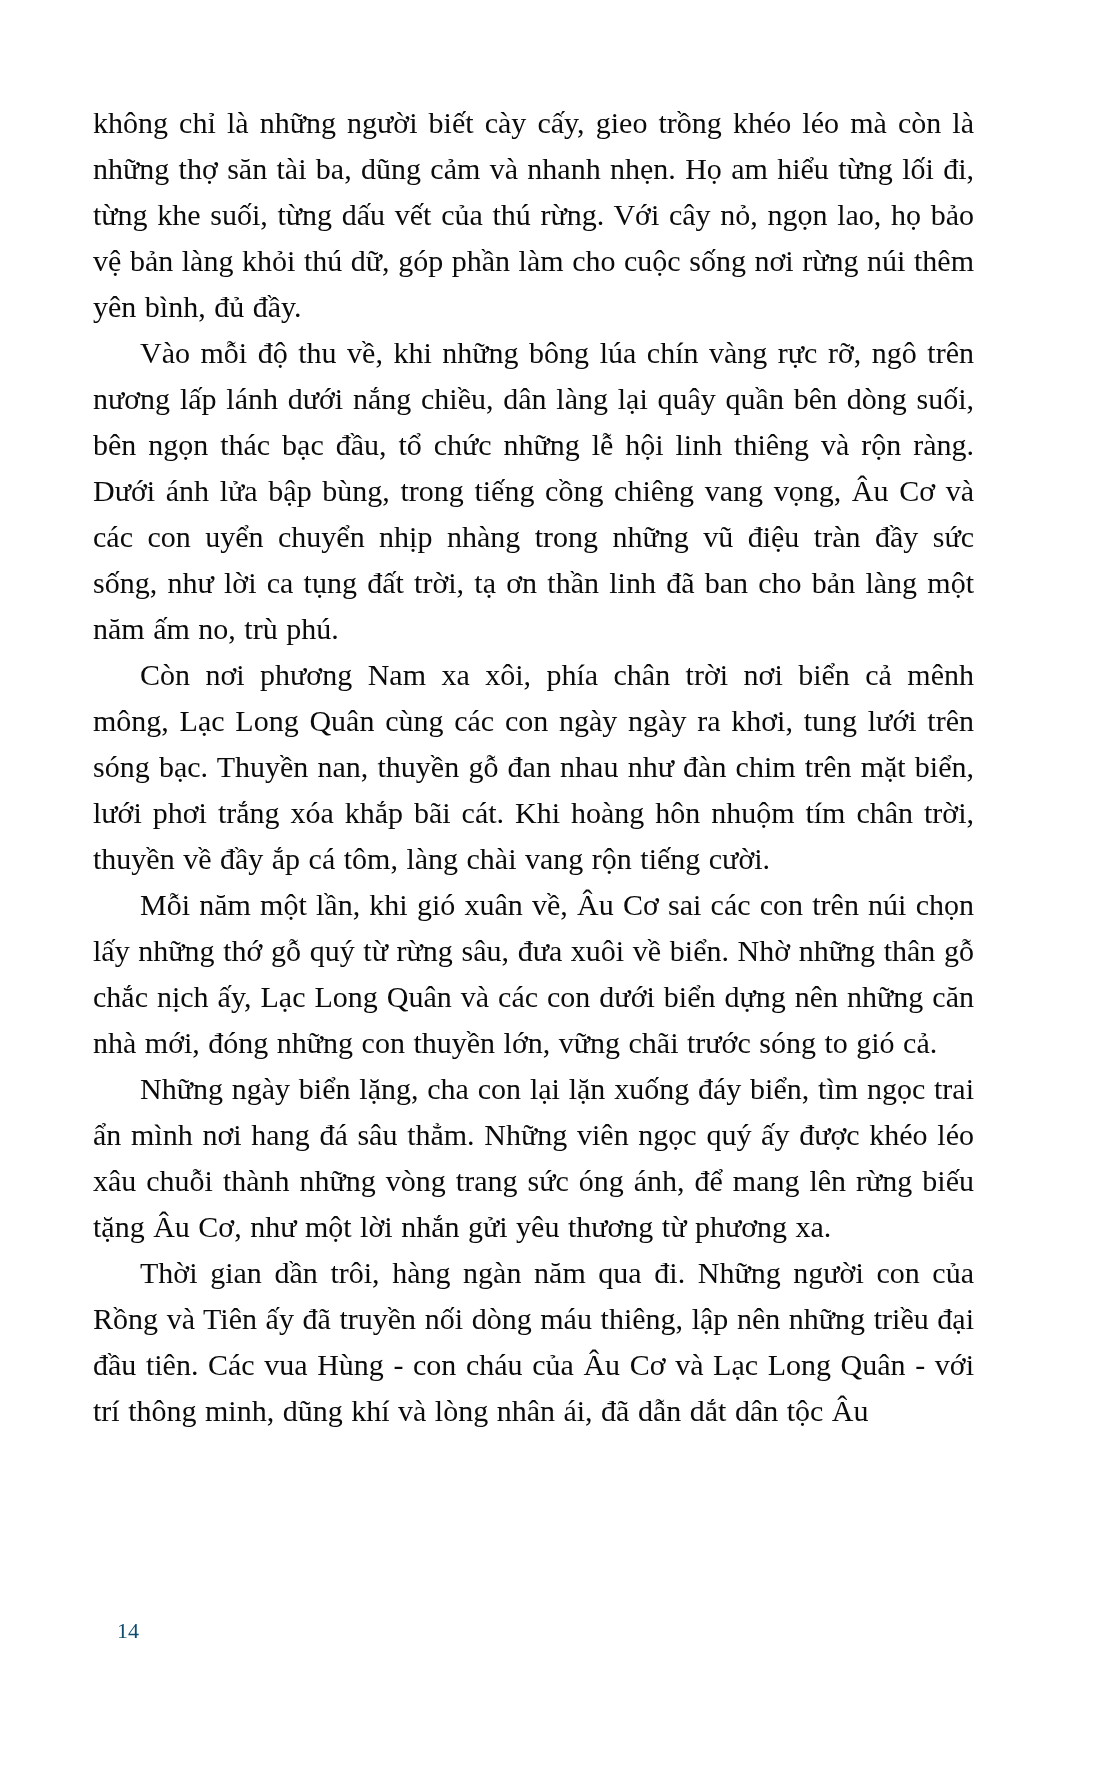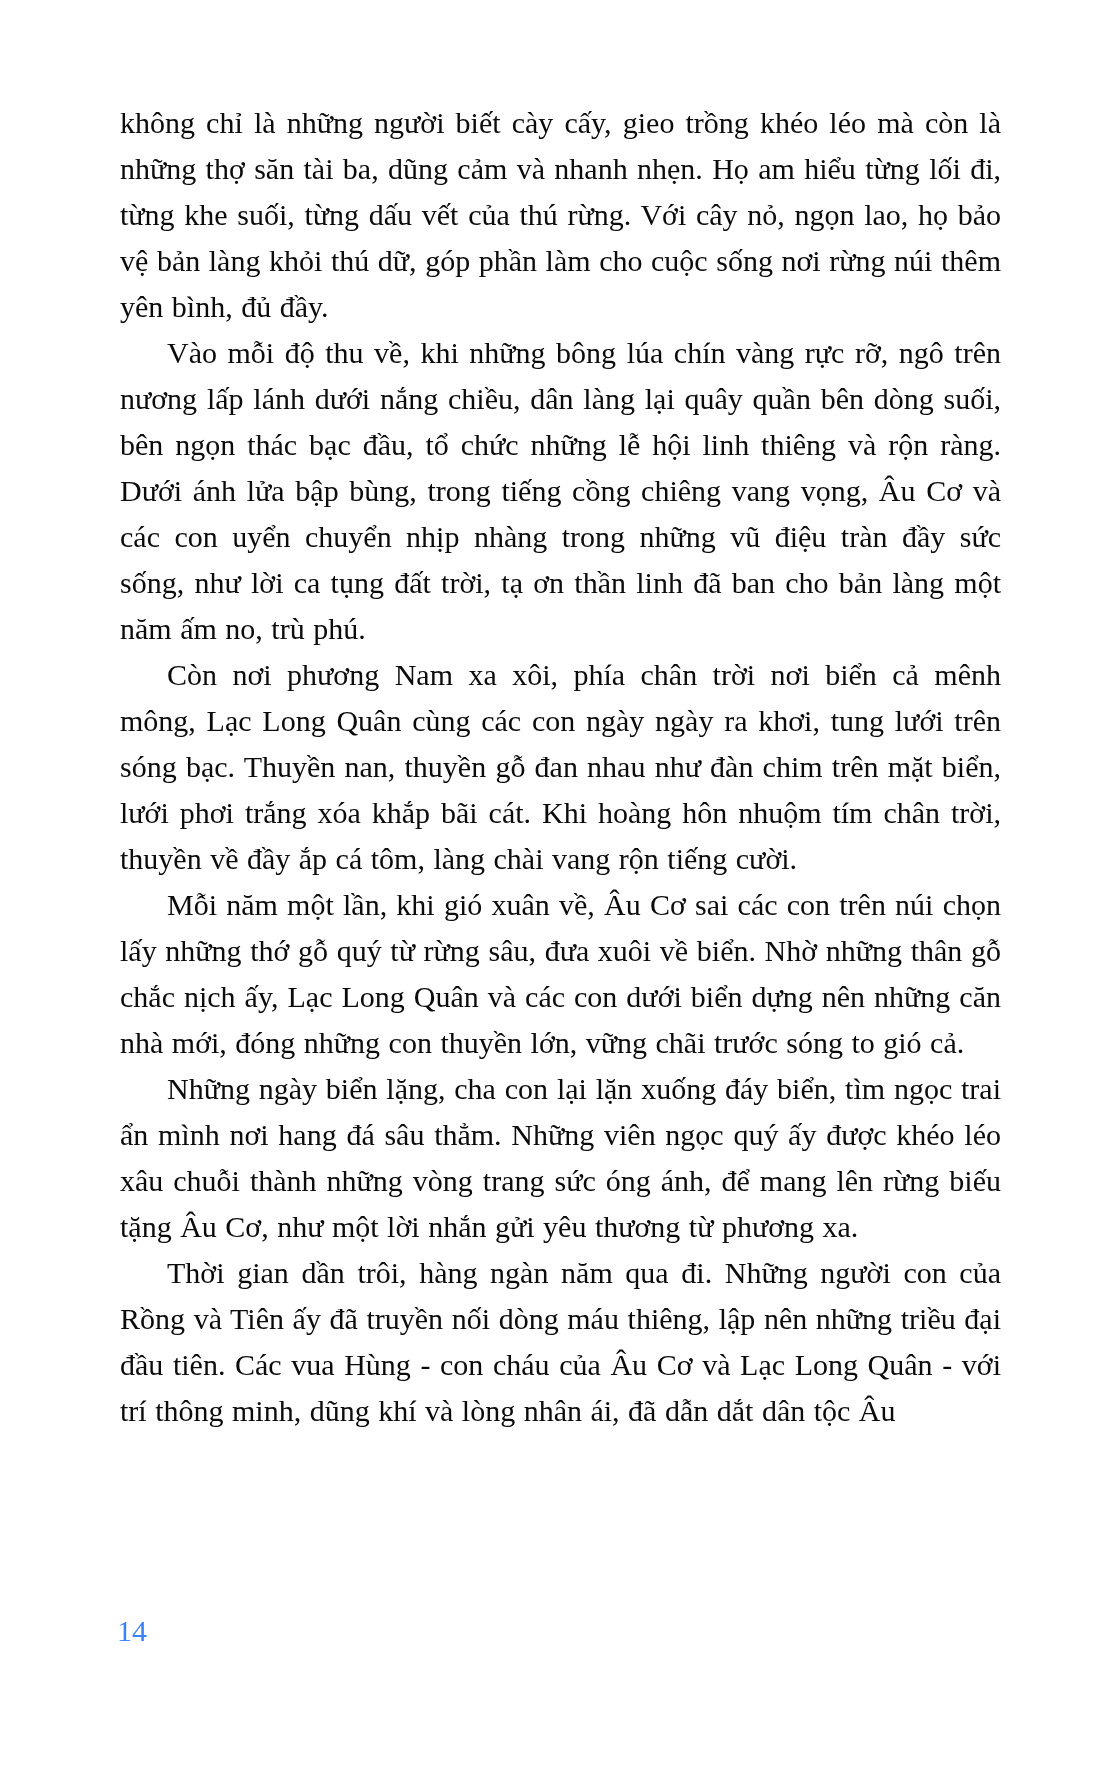--- a/index.html
+++ b/index.html
@@ -11,42 +11,42 @@
     position: relative;
     width: 1103px;
     height: 1773px;
     background: #ffffff;
     overflow: hidden;
     font-family: "Liberation Serif", "DejaVu Serif", serif;
     color: #0b0b0b;
   }
   .text-block {
     position: absolute;
-    left: 120px;
+    left: 93px;
     top: 100px;
     width: 881px;
   }
   .para {
     margin: 0;
     font-size: 30px;
     line-height: 46px;
     text-align: justify;
     text-indent: 47px;
     word-spacing: 1px;
   }
   .para.no-indent {
     text-indent: 0;
   }
   .page-number {
     position: absolute;
     left: 117px;
     top: 1608px;
-    font-size: 30px;
+    font-size: 22px;
     line-height: 46px;
-    color: #3b82f6;
+    color: #0c4a6e;
   }
 </style>
 </head>
 <body>
 
 <div class="page">
   <div class="text-block">
     <p class="para no-indent">không chỉ là những người biết cày cấy, gieo trồng khéo léo mà còn là những thợ săn tài ba, dũng cảm và nhanh nhẹn. Họ am hiểu từng lối đi, từng khe suối, từng dấu vết của thú rừng. Với cây nỏ, ngọn lao, họ bảo vệ bản làng khỏi thú dữ, góp phần làm cho cuộc sống nơi rừng núi thêm yên bình, đủ đầy.</p>
     <p class="para">Vào mỗi độ thu về, khi những bông lúa chín vàng rực rỡ, ngô trên nương lấp lánh dưới nắng chiều, dân làng lại quây quần bên dòng suối, bên ngọn thác bạc đầu, tổ chức những lễ hội linh thiêng và rộn ràng. Dưới ánh lửa bập bùng, trong tiếng cồng chiêng vang vọng, Âu Cơ và các con uyển chuyển nhịp nhàng trong những vũ điệu tràn đầy sức sống, như lời ca tụng đất trời, tạ ơn thần linh đã ban cho bản làng một năm ấm no, trù phú.</p>
     <p class="para">Còn nơi phương Nam xa xôi, phía chân trời nơi biển cả mênh mông, Lạc Long Quân cùng các con ngày ngày ra khơi, tung lưới trên sóng bạc. Thuyền nan, thuyền gỗ đan nhau như đàn chim trên mặt biển, lưới phơi trắng xóa khắp bãi cát. Khi hoàng hôn nhuộm tím chân trời, thuyền về đầy ắp cá tôm, làng chài vang rộn tiếng cười.</p>

